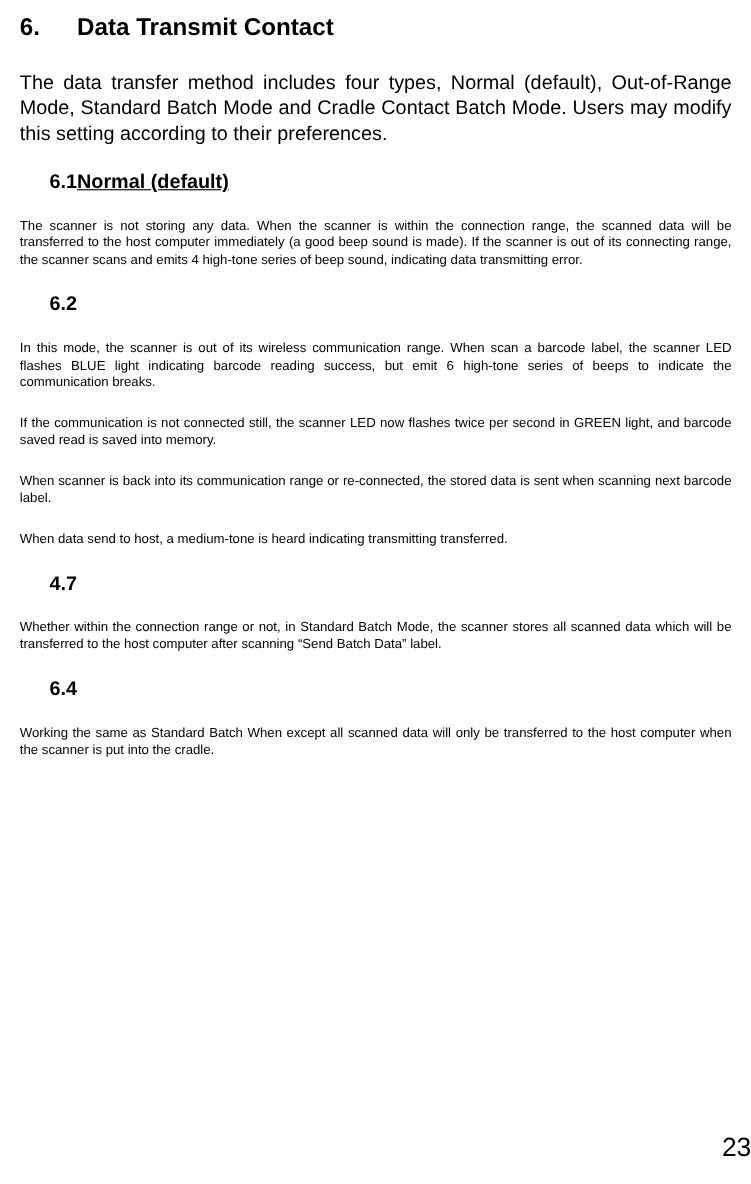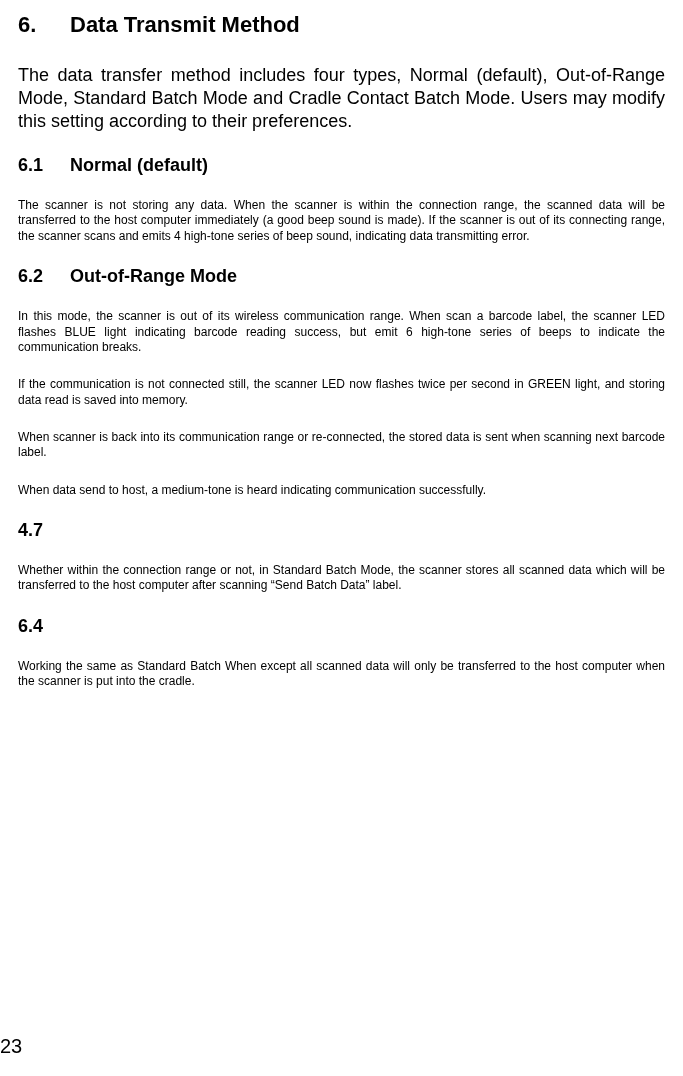--- a/index.html
+++ b/index.html
@@ -29,67 +29,68 @@
       font-size: 18px;
       line-height: 1.28;
       text-align: justify;
       margin-bottom: 22px;
     }
     .sub-heading {
       font-size: 18px;
       font-weight: bold;
       margin-bottom: 22px;
       display: flex;
+      text-align: right;
     }
     .sub-heading .num {
       min-width: 52px;
     }
     .sub-heading .title {
+      text-decoration: underline;
     }
     .body-para {
       font-size: 12px;
       line-height: 1.28;
       text-align: justify;
       margin-bottom: 22px;
     }
     .page-number {
       position: absolute;
       bottom: 18px;
       left: 0;
       right: 0;
-      text-align: left;
-      font-size: 20px;
+      text-align: right;
+      font-size: 24px;
     }
   </style>
 </head>
 <body>
 
 <div class="main-heading">
   <span class="num">6.</span>
-  <span>Data Transmit Method</span>
+  <span>Data Transmit Contact</span>
 </div>
 
 <p class="intro-para">The data transfer method includes four types, Normal (default), Out-of-Range Mode, Standard Batch Mode and Cradle Contact Batch Mode. Users may modify this setting according to their preferences.</p>
 
 <div class="sub-heading">
   <span class="num">6.1</span>
   <span class="title">Normal (default)</span>
 </div>
 
 <p class="body-para">The scanner is not storing any data. When the scanner is within the connection range, the scanned data will be transferred to the host computer immediately (a good beep sound is made). If the scanner is out of its connecting range, the scanner scans and emits 4 high-tone series of beep sound, indicating data transmitting error.</p>
 
 <div class="sub-heading">
   <span class="num">6.2</span>
-  <span class="title">Out-of-Range Mode</span>
 </div>
 
 <p class="body-para">In this mode, the scanner is out of its wireless communication range. When scan a barcode label, the scanner LED flashes BLUE light indicating barcode reading success, but emit 6 high-tone series of beeps to indicate the communication breaks.</p>
-<p class="body-para">If the communication is not connected still, the scanner LED now flashes twice per second in GREEN light, and storing data read is saved into memory.</p>
+<p class="body-para">If the communication is not connected still, the scanner LED now flashes twice per second in GREEN light, and barcode saved read is saved into memory.</p>
 <p class="body-para">When scanner is back into its communication range or re-connected, the stored data is sent when scanning next barcode label.</p>
-<p class="body-para">When data send to host, a medium-tone is heard indicating communication successfully.</p>
+<p class="body-para">When data send to host, a medium-tone is heard indicating transmitting transferred.</p>
 
 <div class="sub-heading">
   <span class="num">4.7</span>
 </div>
 
 <p class="body-para">Whether within the connection range or not, in Standard Batch Mode, the scanner stores all scanned data which will be transferred to the host computer after scanning “Send Batch Data” label.</p>
 
 <div class="sub-heading">
   <span class="num">6.4</span>
 </div>

